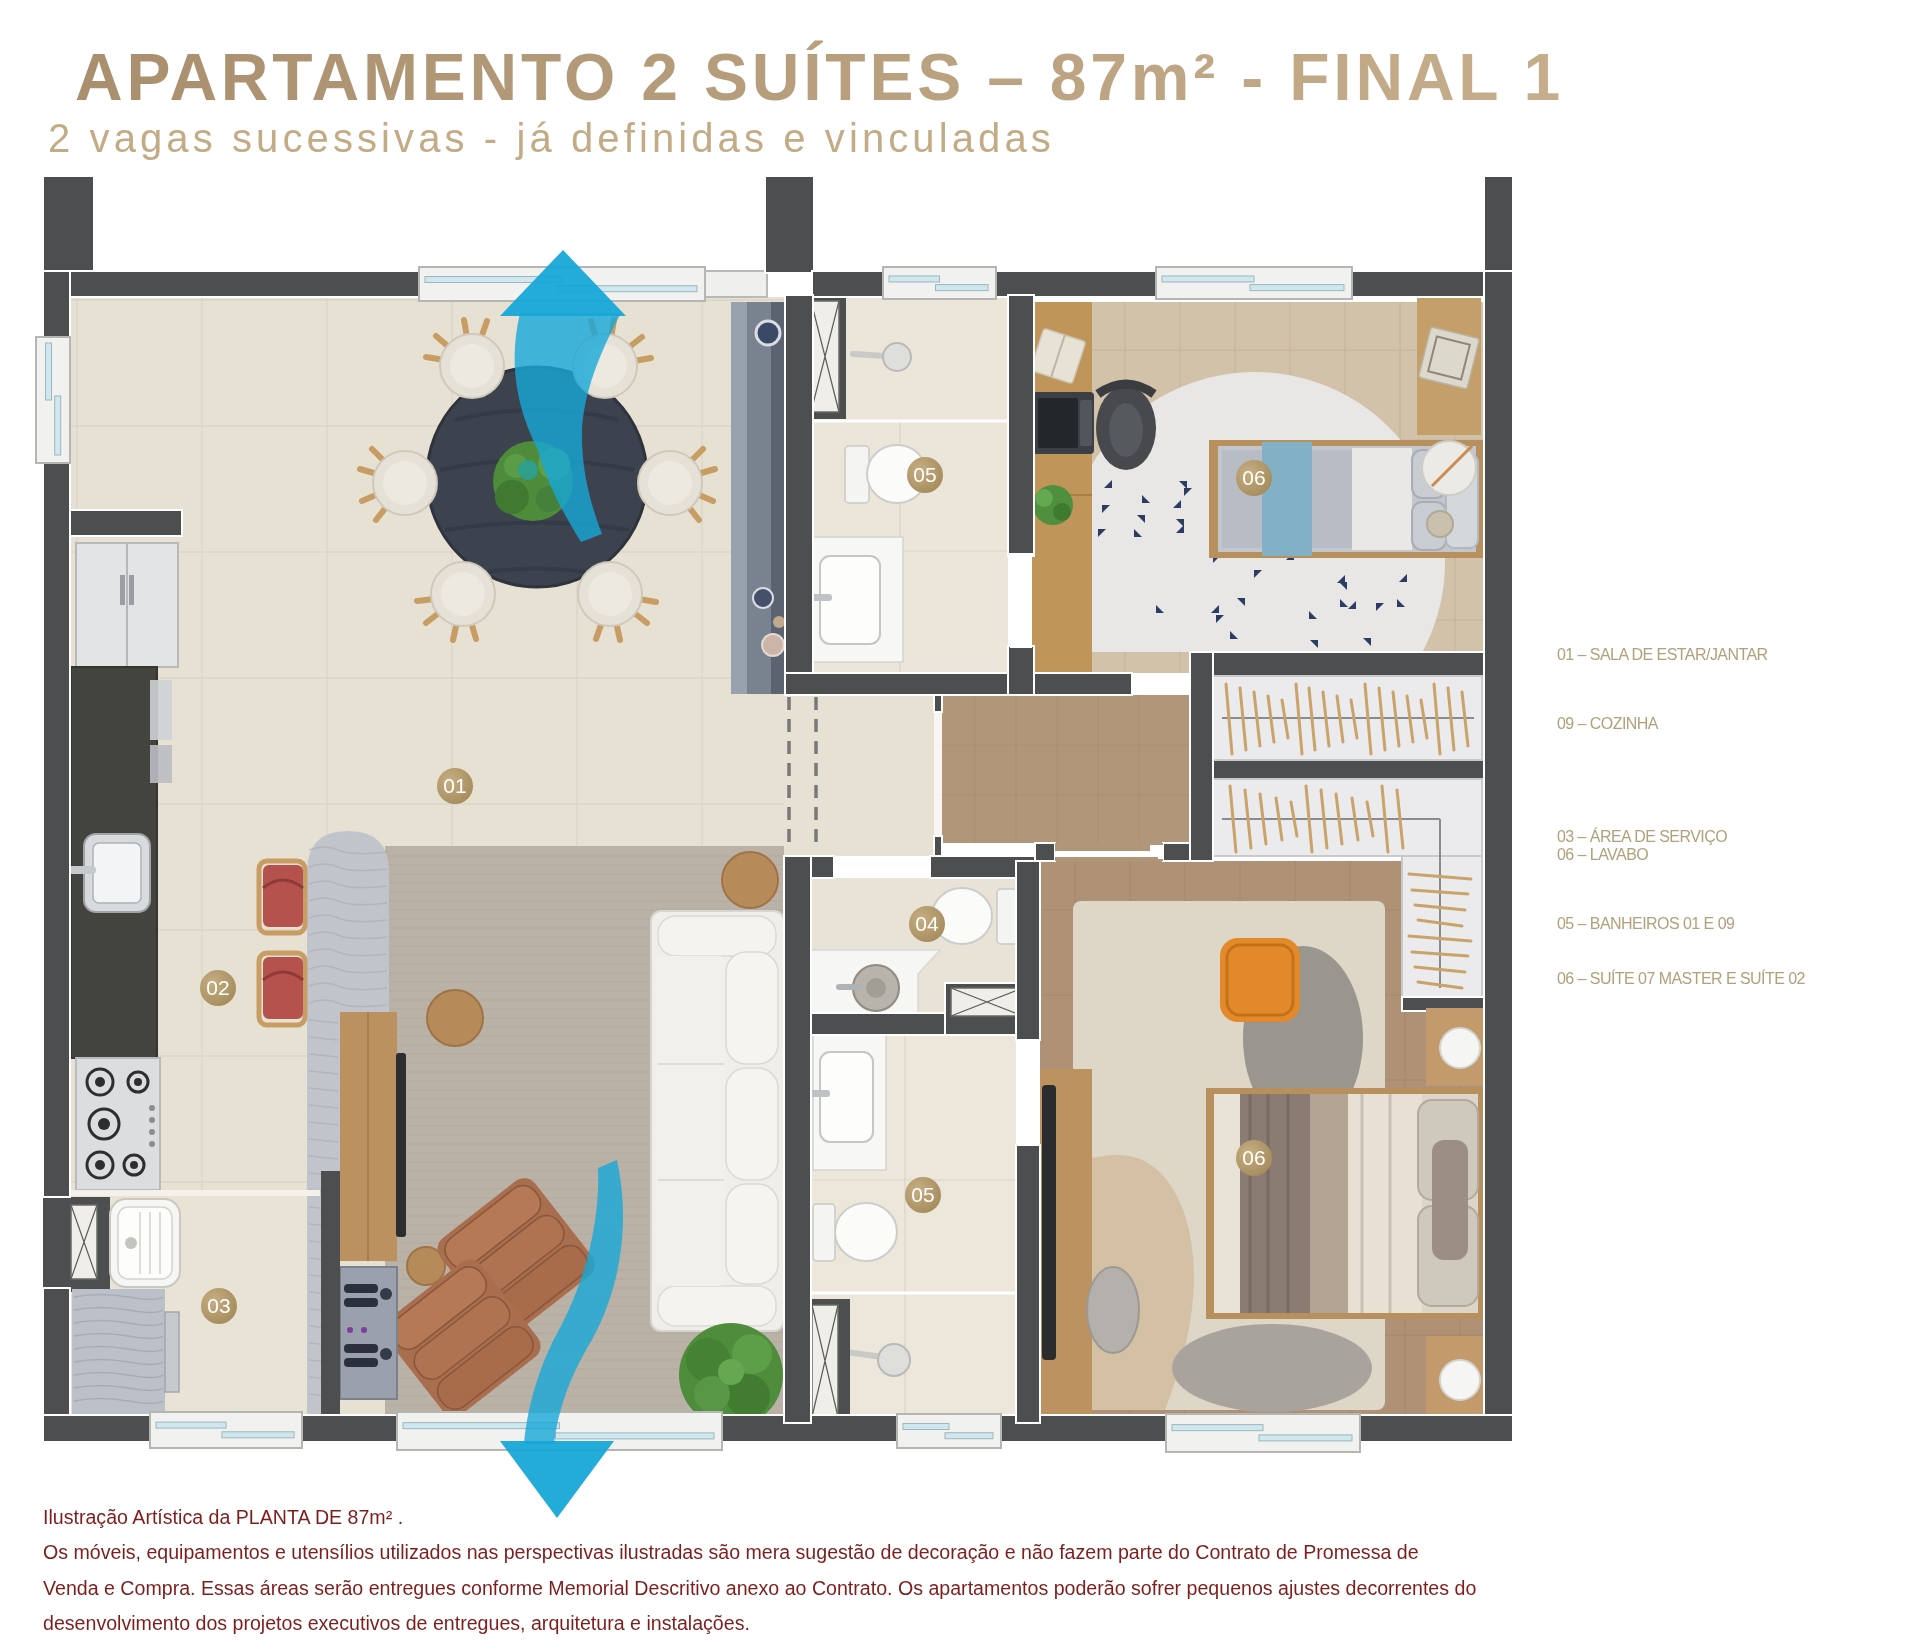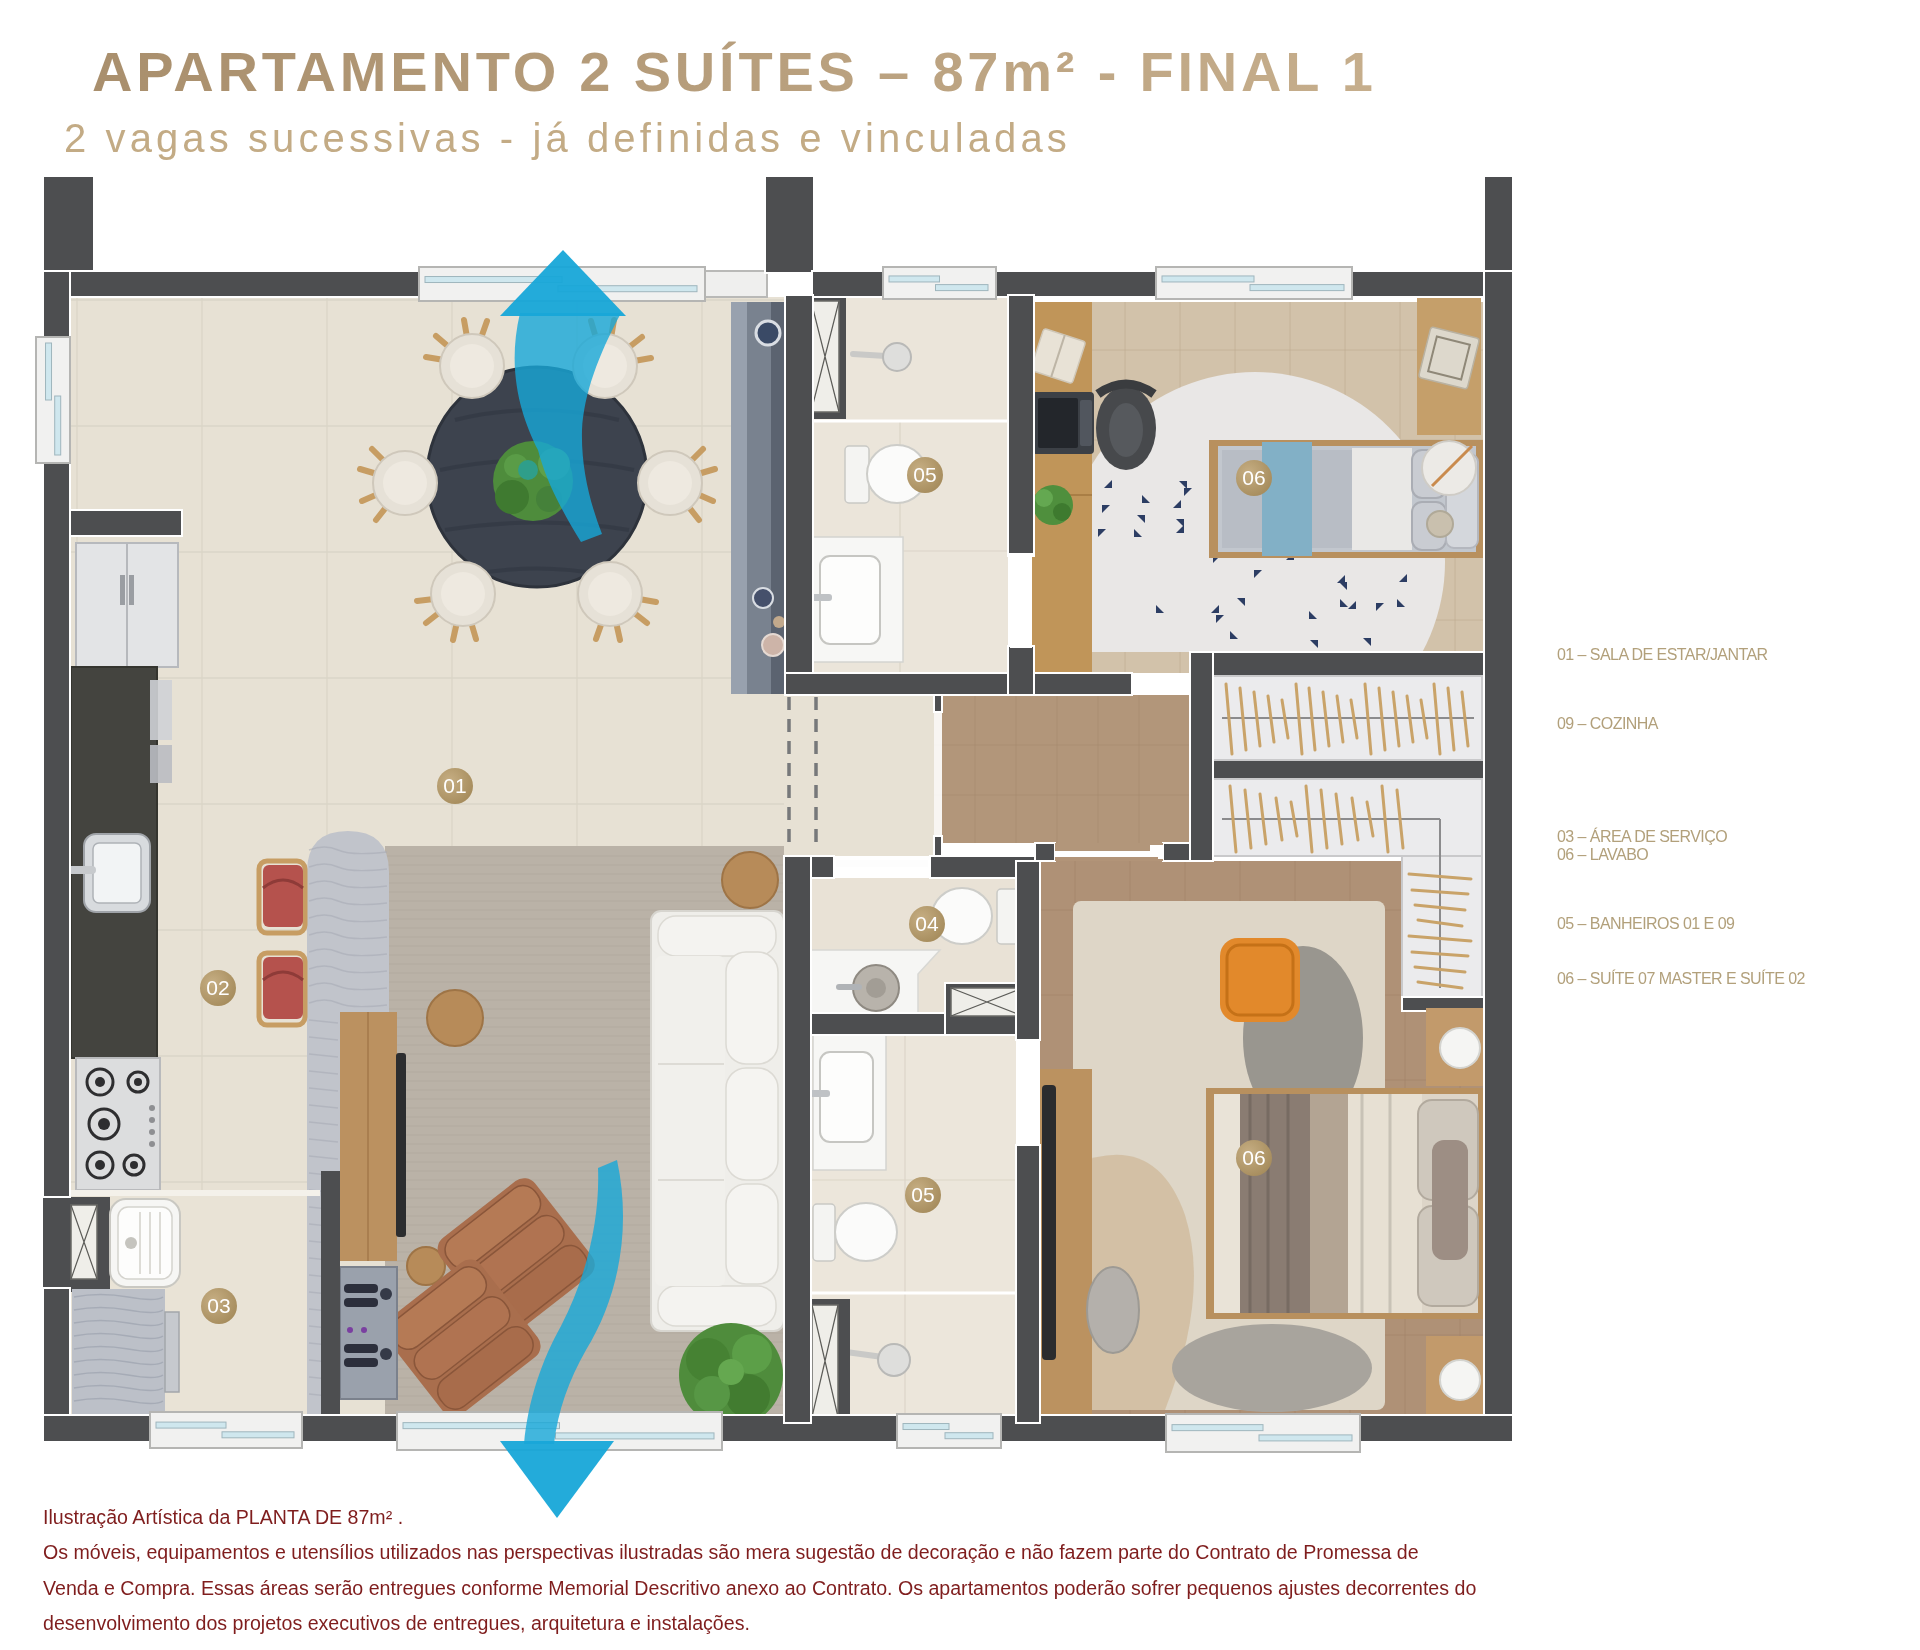--- a/index.html
+++ b/index.html
@@ -1,18 +1,18 @@
 <!DOCTYPE html>
 <html><head>
 <meta charset="utf-8">
 <style>
 html,body{margin:0;padding:0;background:#ffffff;width:1920px;height:1650px;overflow:hidden}
 *{font-family:"Liberation Sans", sans-serif;}
-.title{position:absolute;left:92px;top:39px;font-size:56px;font-weight:bold;letter-spacing:3.8px;background:linear-gradient(90deg,#a98f6d,#c6ae8c);-webkit-background-clip:text;background-clip:text;color:transparent;white-space:nowrap}
-.subtitle{position:absolute;left:64px;top:116px;font-size:40px;font-weight:normal;color:#c3ab85;letter-spacing:4.1px;white-space:nowrap}
+.title{position:absolute;left:75px;top:39px;font-size:66px;font-weight:bold;letter-spacing:3.8px;background:linear-gradient(90deg,#a98f6d,#c6ae8c);-webkit-background-clip:text;background-clip:text;color:transparent;white-space:nowrap}
+.subtitle{position:absolute;left:48px;top:116px;font-size:40px;font-weight:normal;color:#c3ab85;letter-spacing:4.1px;white-space:nowrap}
 .legend{position:absolute;left:1557px;top:0;color:#b2a07b;font-size:16px;letter-spacing:-0.55px;white-space:nowrap}
 .disc{position:absolute;left:43px;color:#7f1d1d;font-size:19.6px;white-space:nowrap}
 </style>
 </head>
 <body>
 
 <div class="title">APARTAMENTO 2 SUÍTES – 87m² - FINAL 1</div>
 
 <div class="subtitle">2 vagas sucessivas - já definidas e vinculadas</div>
 

